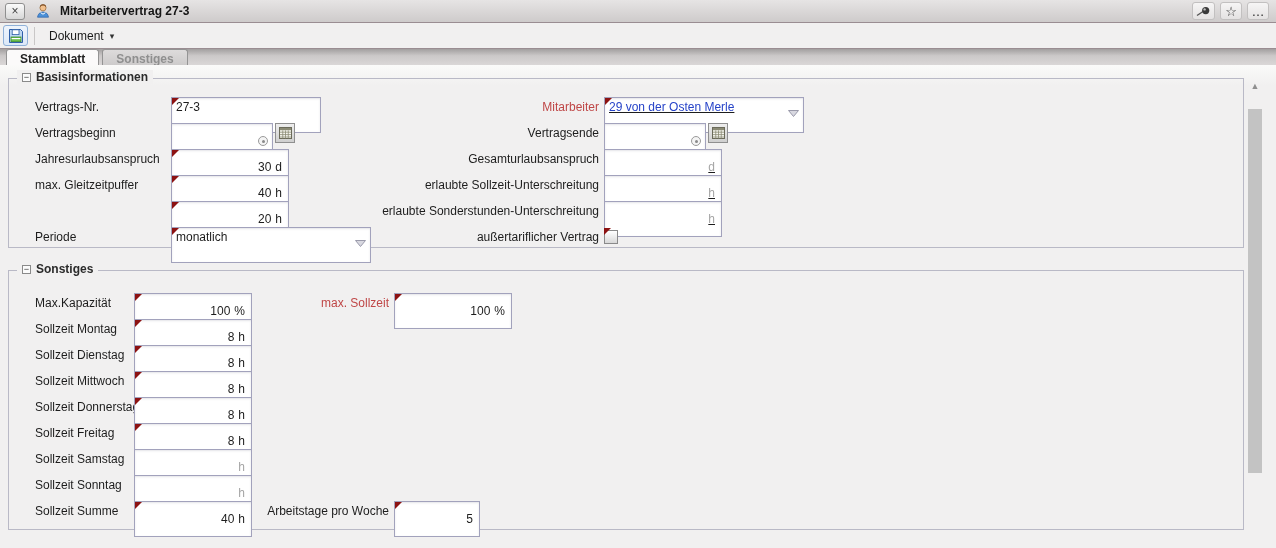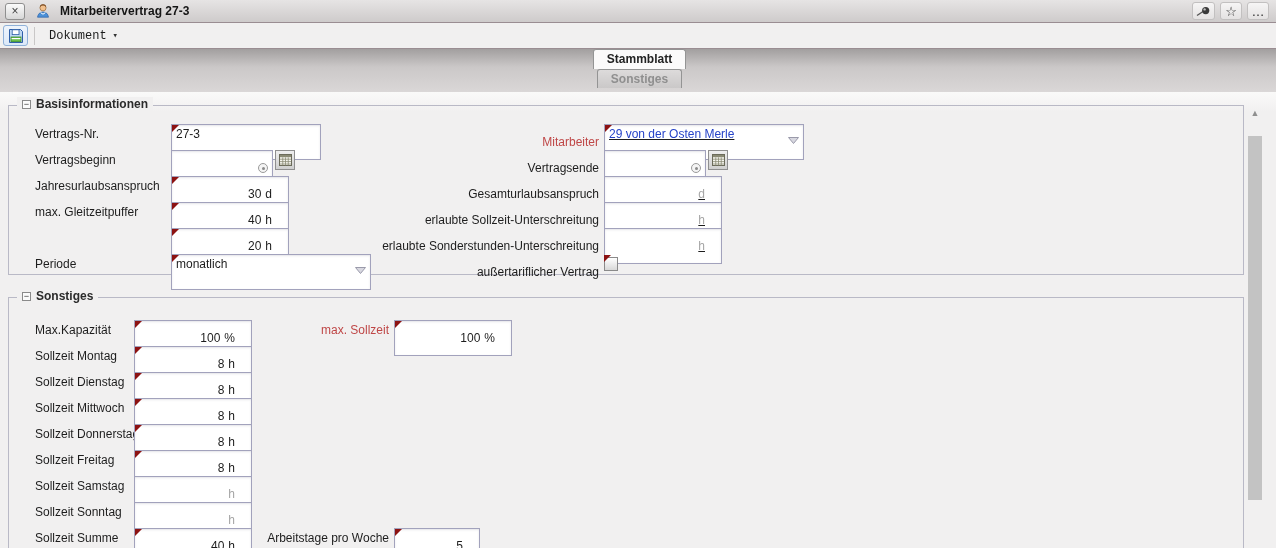--- a/index.html
+++ b/index.html
@@ -36,27 +36,27 @@
   .toolbar {
     height:26px; background:#f1f0f0; border-bottom:1px solid #9a8d92;
     display:flex; align-items:center; padding:0 3px;
   }
   .save-btn {
     width:25px; height:21px; border:1px solid #8fb0d8; border-radius:3px;
     background:linear-gradient(#eef4fc,#dce8f8);
     display:flex; align-items:center; justify-content:center;
   }
   .toolbar-sep { width:1px; height:18px; background:#c9c7c7; margin:0 7px 0 6px; }
-  .menu-item { display:flex; align-items:center; gap:6px; padding:2px 7px; color:#1a1a1a;font-family:Liberation Mono, monospace; }
+  .menu-item { display:flex; align-items:center; gap:6px; padding:2px 7px; color:#1a1a1a; }
   .menu-caret { font-size:9px; color:#333; }
 
   
   .tabstrip {
-    height:43px; background:linear-gradient(#a29f9f, #cbc8c8 42%, #dad7d7 100%);
-    display:flex; align-items:center; padding-left:6px;flex-direction:column;
+    height:16px; background:linear-gradient(#a29f9f, #cbc8c8 42%, #dad7d7 100%);
+    display:flex; align-items:flex-start; padding-left:6px;
   }
   .tab {
     height:19px; line-height:18px; padding:0 13px; font-weight:bold;
     border:1px solid #949494; border-bottom:none; border-radius:3px 3px 0 0; margin-right:3px;
     white-space:nowrap;
   }
   .tab.active { background:#fbfafa; color:#232323; height:20px; line-height:19px; }
   .tab.inactive { background:linear-gradient(#dddbdb,#cac8c8); color:#8f8f8f; }
 
   
@@ -75,40 +75,40 @@
     font-weight:bold; color:#2b2b2b; display:flex; align-items:center; gap:5px;
   }
   .collapse-box {
     width:9px; height:9px; border:1px solid #8a8a8a; background:#fbfbfb;
     font-size:9px; line-height:7px; text-align:center; color:#333; font-weight:normal;
   }
 
   .row { position:absolute; left:0; right:0; height:20px; }
   .lbl { position:absolute; line-height:20px; white-space:nowrap; color:#1d1d1d; }
   .lbl-l  { left:26px; }
-  .lbl-r  { right:644px; text-align:right;margin-top:8px; }
+  .lbl-r  { right:644px; text-align:right; }
   .lbl-r2 { right:854px; text-align:right; }
   .lbl-red { color:#bf4646; }
 
   .ibox {
     position:absolute; top:0; height:36px; background:#fff;
     border:1px solid #a2a2bc; box-shadow:inset 0 1px 2px rgba(90,90,110,.16);
   }
   .fl  { left:162px; }  
   .fr  { left:595px;text-decoration:underline; }  
   .fl2 { left:125px; }  
   .fr2 { left:385px; }  
   .w86  { width:86px;  }
   .w118 { width:118px; }
   .w150 { width:150px; }
   .w200 { width:200px; }
   .w102 { width:102px; }
 
   .text-input { padding:0 4px; line-height:18px; }
-  .num { display:flex; justify-content:flex-end; align-items:center; padding:0 16px; }
+  .num { display:flex; justify-content:flex-end; align-items:center; padding:0 6px; }
   .num .unit { margin-left:4px; }
   .num.empty-val .unit { color:#a6a6a6; }
 
   .select-box { padding:0 20px 0 4px; line-height:18px; white-space:nowrap; overflow:hidden; }
   .blue-text { color:#2643c8; }
   .select-arrow { position:absolute; right:4px; top:6px; }
 
   .date-box { display:flex; align-items:center; justify-content:flex-end; padding:0 4px; }
   .now-icon {
     width:10px; height:10px; border:1px solid #9a9a9a; border-radius:50%;

